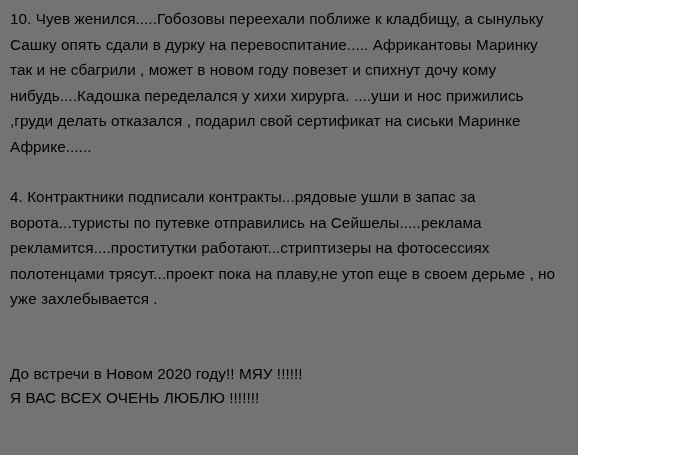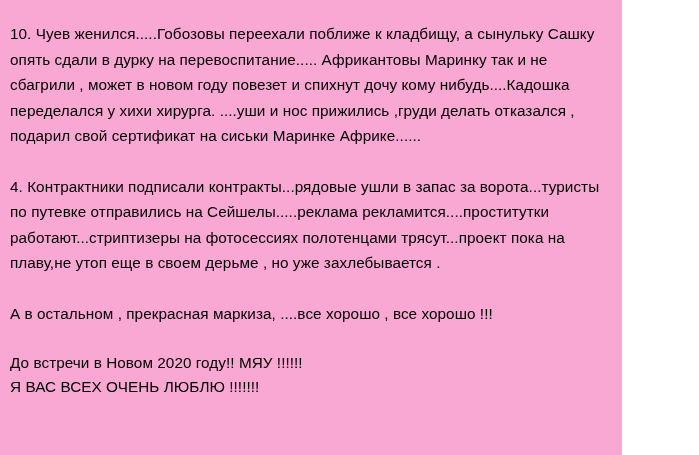--- a/index.html
+++ b/index.html
@@ -7,25 +7,25 @@
     padding: 0;
     background: #ffffff;
   }
   body {
     width: 699px;
     height: 455px;
     overflow: hidden;
     font-family: "Liberation Sans", sans-serif;
   }
   .page {
-    width: 622px;
+    width: 578px;
     height: 455px;
     box-sizing: border-box;
-    padding: 21px 14px 0 10px;
-    background: #f9a8d4;
+    padding: 6px 14px 0 10px;
+    background: #737373;
   }
   .para {
     color: #000000;
     font-size: 15.3px;
     line-height: 25.5px;
     text-align: left;
     margin: 0;
     letter-spacing: 0.05px;
   }
   .gap-small {
@@ -44,21 +44,20 @@
 <div class="page">
 
   <p class="para">10. Чуев женился.....Гобозовы переехали поближе к кладбищу, а сынульку Сашку опять сдали в дурку на перевоспитание..... Африкантовы Маринку так и не сбагрили , может в новом году повезет и спихнут дочу кому нибудь....Кадошка переделался у хихи хирурга. ....уши и нос прижились ,груди делать отказался , подарил свой сертификат на сиськи Маринке Африке......</p>
 
   <div class="gap-small"></div>
 
   <p class="para">4. Контрактники подписали контракты...рядовые ушли в запас за ворота...туристы по путевке отправились на Сейшелы.....реклама рекламится....проститутки работают...стриптизеры на фотосессиях полотенцами трясут...проект пока на плаву,не утоп еще в своем дерьме , но уже захлебывается .</p>
 
   <div class="gap-med"></div>
 
-  <p class="para">А в остальном , прекрасная маркиза, ....все хорошо , все хорошо !!!</p>
 
   <div class="gap-med"></div>
 
 
   <p class="para tight">До встречи в Новом 2020 году!! МЯУ !!!!!!</p>
 
   <p class="para tight">Я ВАС ВСЕХ ОЧЕНЬ ЛЮБЛЮ !!!!!!!</p>
 
 </div>
 

